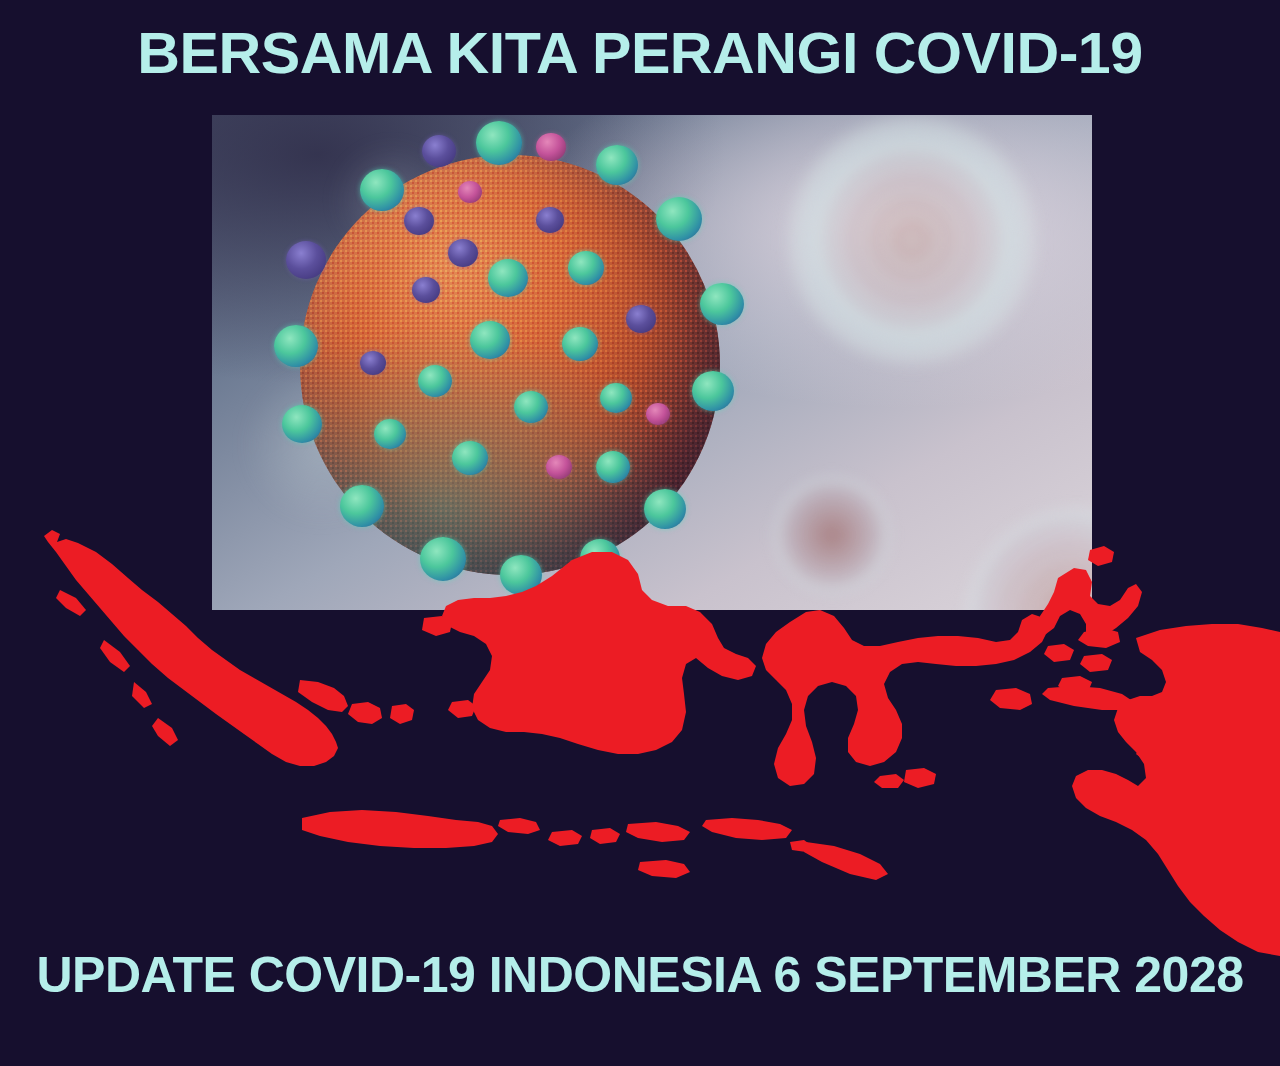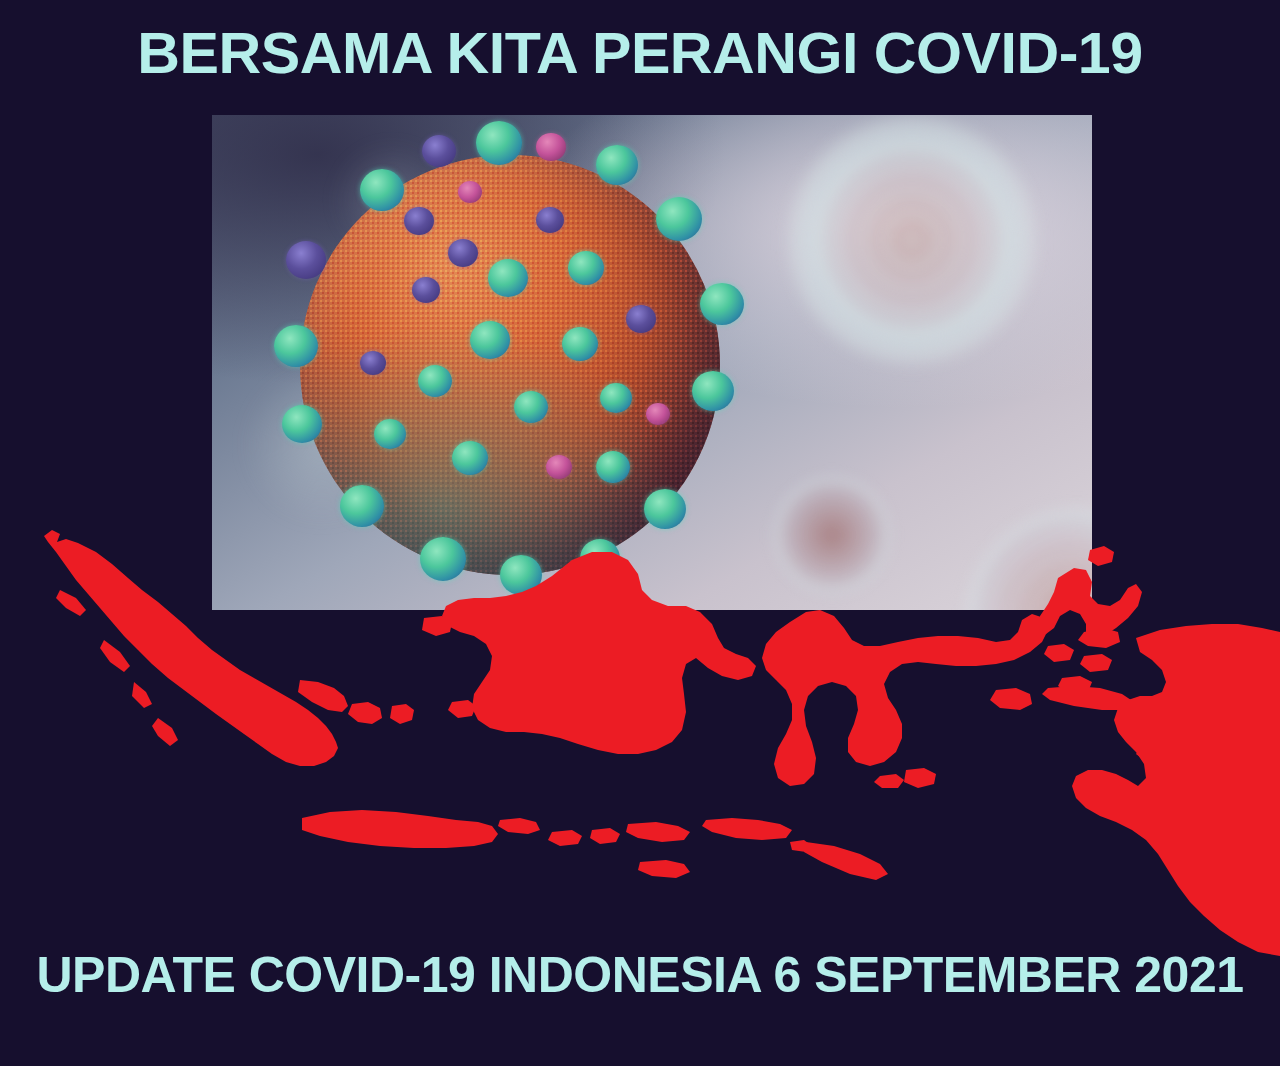--- a/index.html
+++ b/index.html
@@ -329,15 +329,15 @@
           L1102,280 L1116,284 L1128,290 L1138,296 L1146,288 L1144,274 L1136,262 L1126,252 L1118,242
           L1114,230 L1118,218 L1128,210 L1140,206 L1152,206 L1162,202 L1166,192 L1162,180 L1152,170
           L1140,162 Z"></path>
 
         <path d="M1084,142 L1104,138 L1118,142 L1120,152 L1106,158 L1088,156 L1078,150 Z"></path>
         <path d="M1062,188 L1080,186 L1092,192 L1088,202 L1070,204 L1058,196 Z"></path>
       </g>
     </svg>
   </div>
 
-  <div class="headline" id="footer-text">UPDATE COVID-19 INDONESIA 6 SEPTEMBER 2021</div>
+  <div class="headline" id="footer-text">UPDATE COVID-19 INDONESIA 6 SEPTEMBER 2028</div>
 
 </div>
 
 </body></html>

